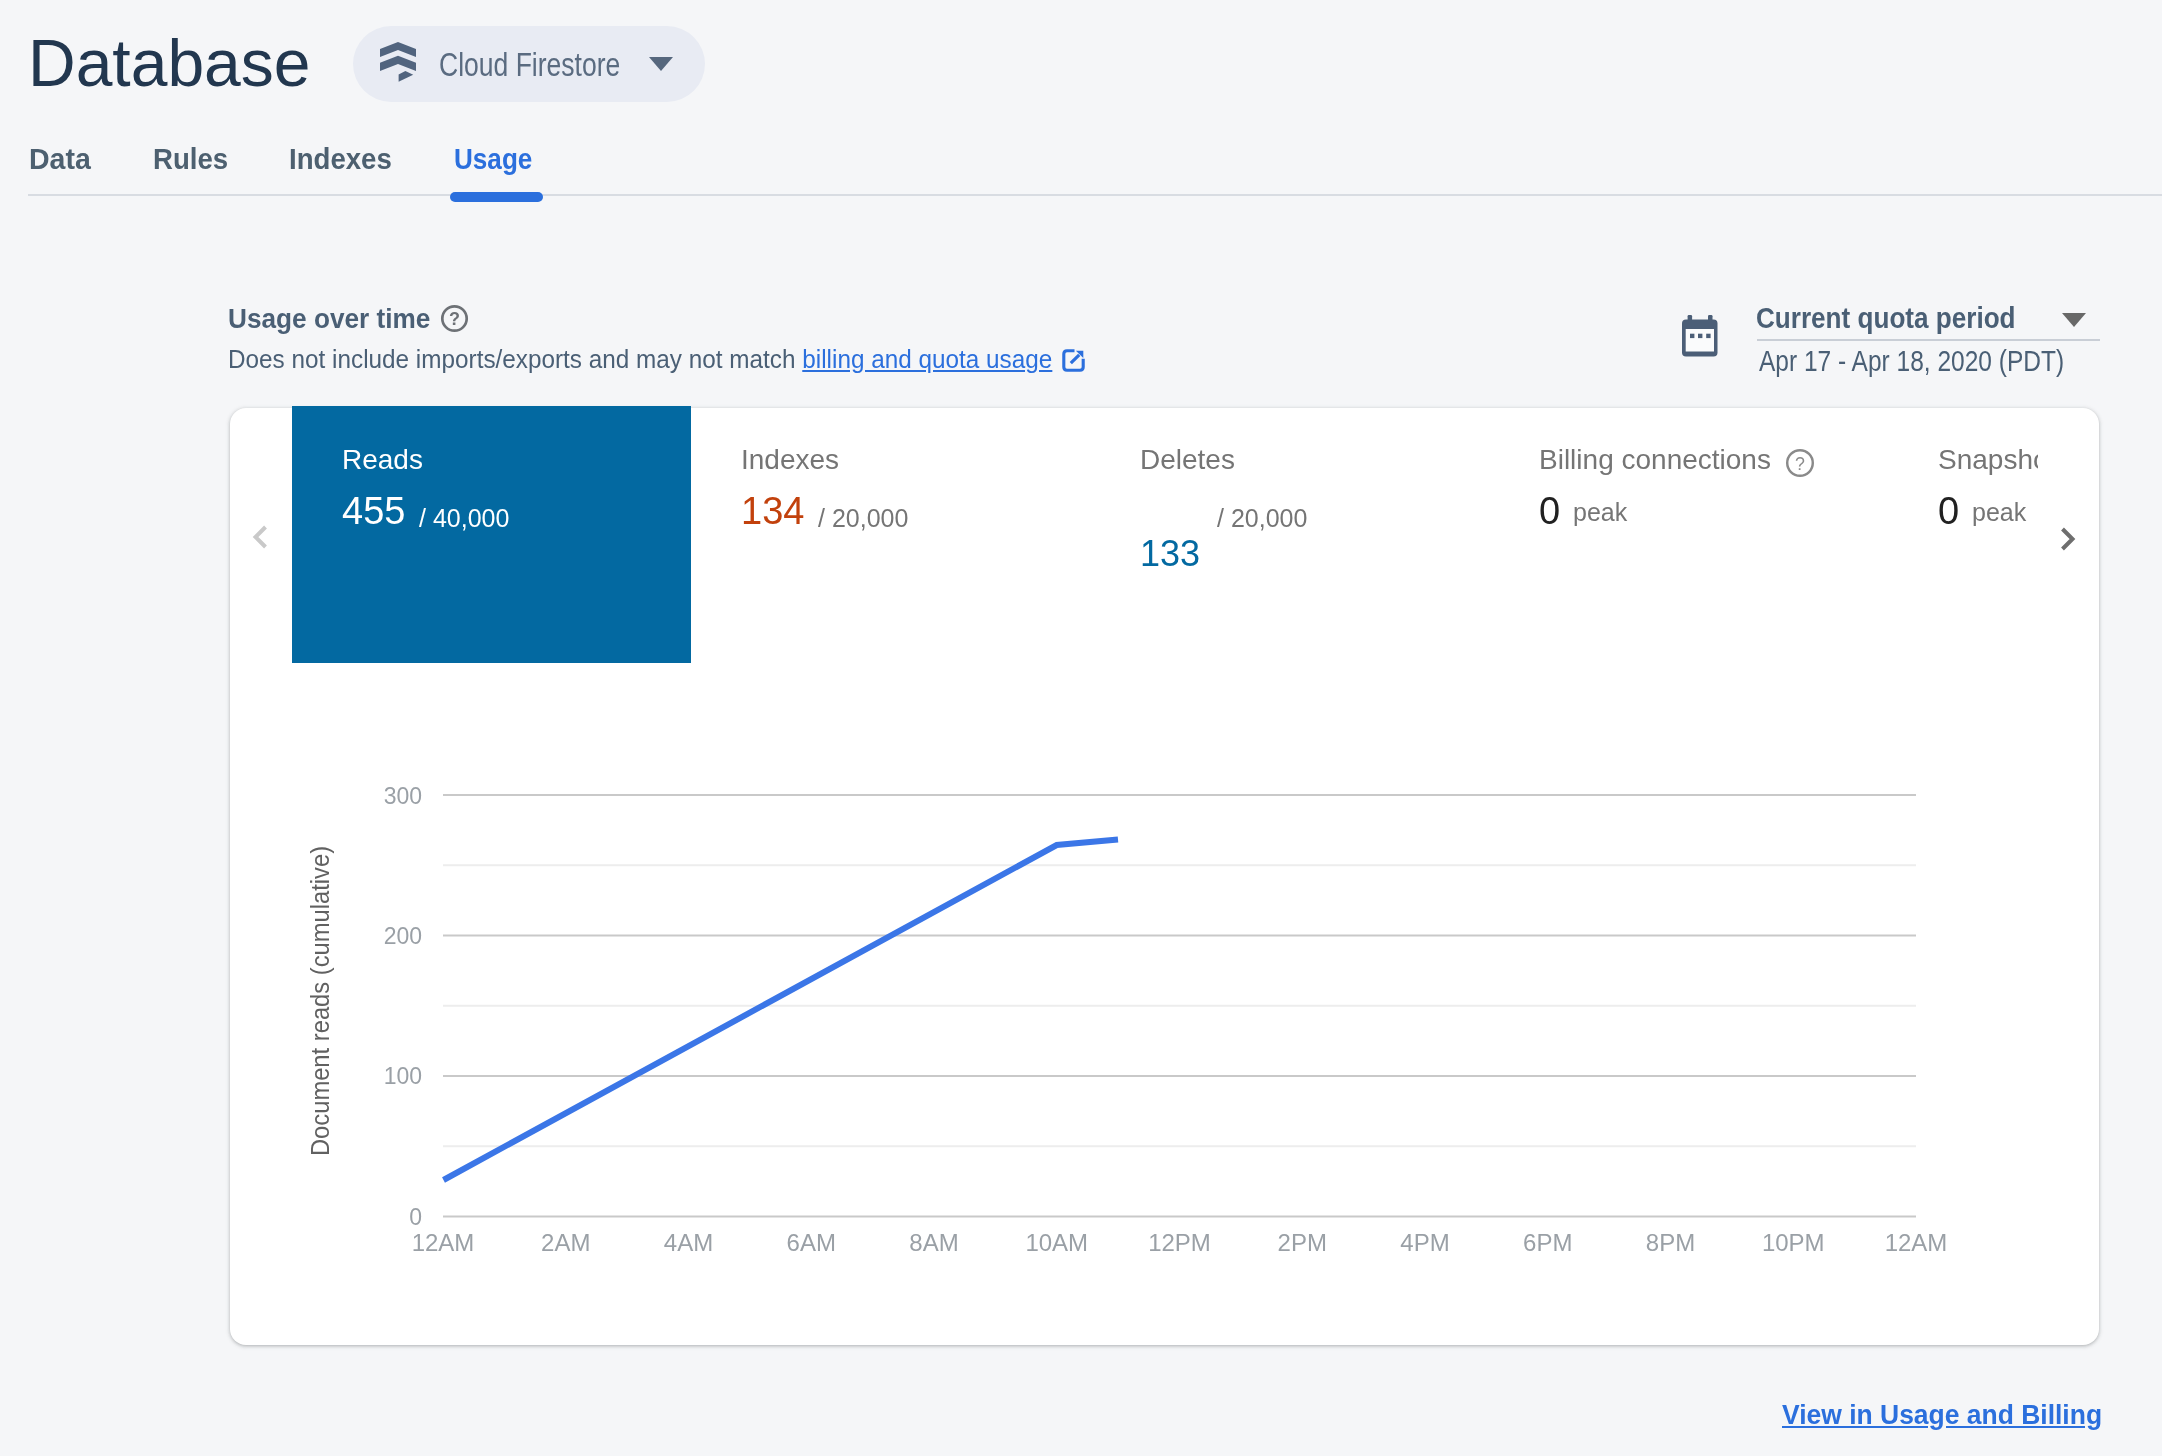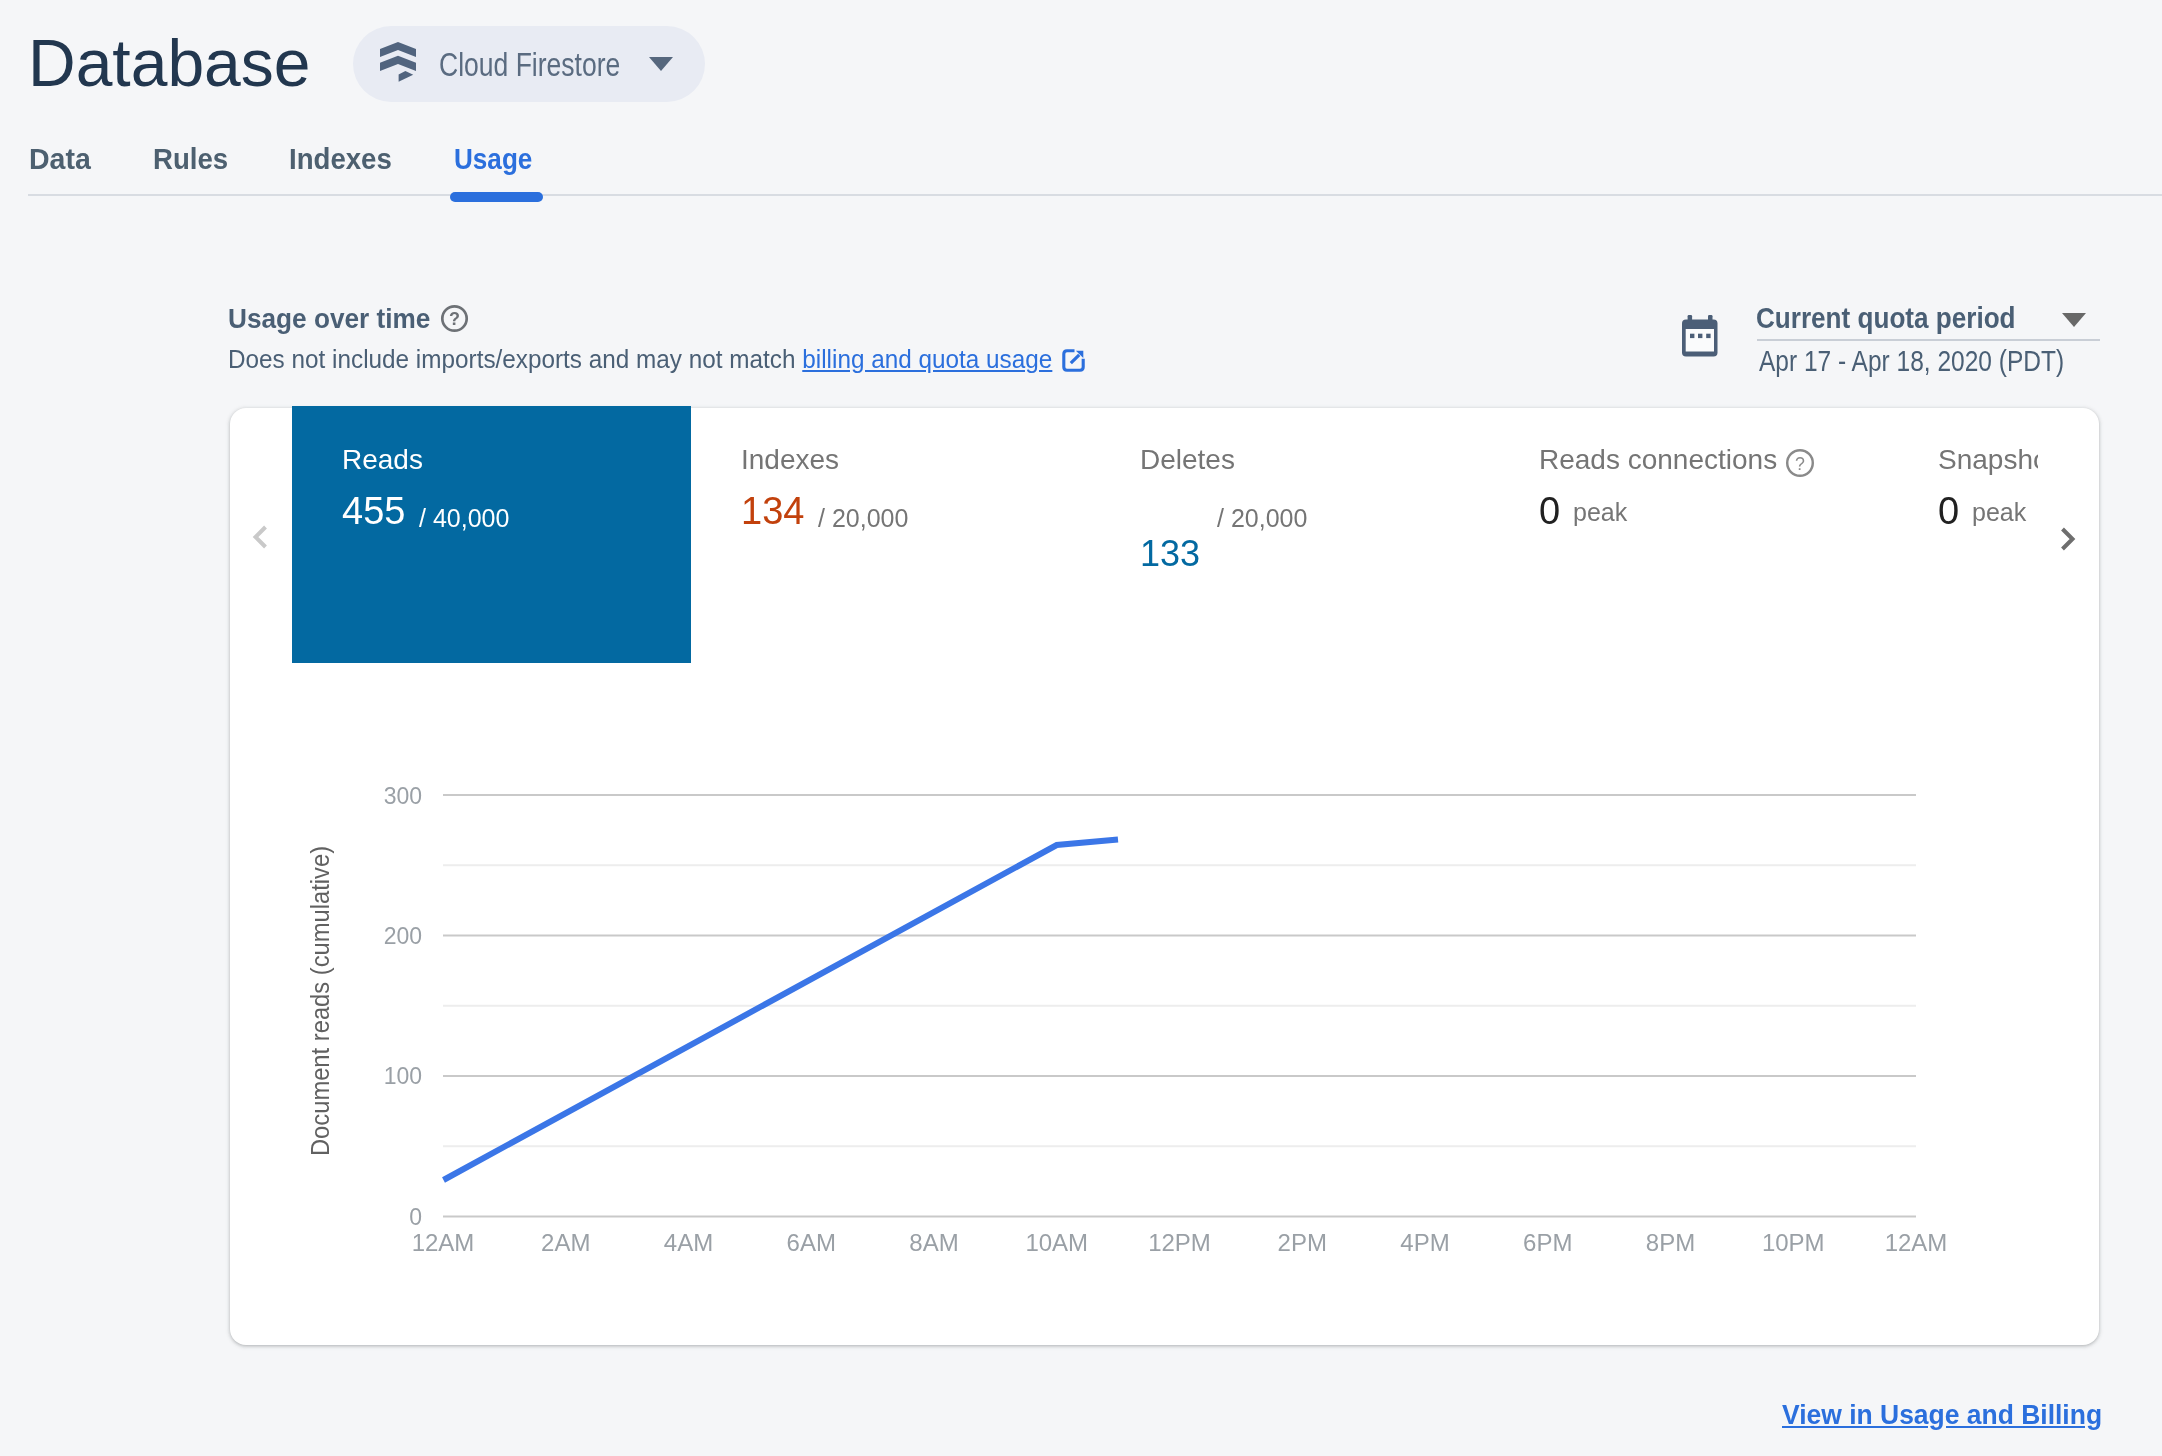--- a/index.html
+++ b/index.html
@@ -86,21 +86,21 @@
       <div class="abs" style="left:127px;top:100px;font-size:25px;color:#757575;">/ 20,000</div>
     </div>
 
     <div class="abs" style="left:798px;top:0;width:399px;height:257px;text-align:center;">
       <div class="abs" style="left:50px;top:40px;font-size:28px;color:#757575;">Deletes</div>
       <div class="abs" style="left:50px;top:86px;font-size:36px;color:#0369a1;margin-top:44px;">133</div>
       <div class="abs" style="left:127px;top:100px;font-size:25px;color:#757575;">/ 20,000</div>
     </div>
 
     <div class="abs" style="left:1197px;top:0;width:399px;height:257px;">
-      <div class="abs" style="left:50px;top:40px;font-size:28px;color:#757575;">Reads connections</div>
+      <div class="abs" style="left:50px;top:40px;font-size:28px;color:#757575;">Billing connections</div>
       <svg class="abs" style="left:296px;top:42px;" width="30" height="30" viewBox="0 0 27 27">
         <circle cx="13.5" cy="13.5" r="11.5" fill="none" stroke="#8a8a8a" stroke-width="2.2"></circle>
         <text x="13.5" y="19.5" font-size="16" fill="#8a8a8a" text-anchor="middle" font-family="Liberation Sans, sans-serif">?</text>
       </svg>
       <div class="abs" style="left:50px;top:86px;font-size:38px;color:#212121;">0</div>
       <div class="abs" style="left:84px;top:94px;font-size:25px;color:#757575;">peak</div>
     </div>
 
     <div class="abs" style="left:1596px;top:0;width:399px;height:257px;">
       <div class="abs" style="left:50px;top:40px;font-size:28px;color:#757575;">Snapshot listeners</div>

